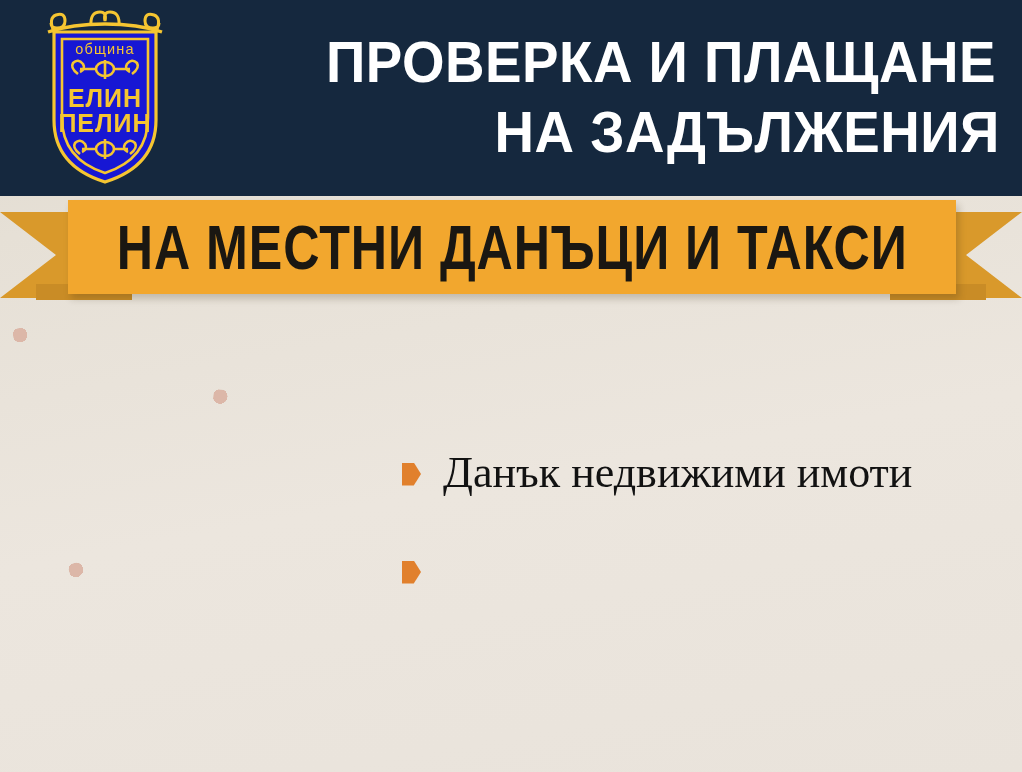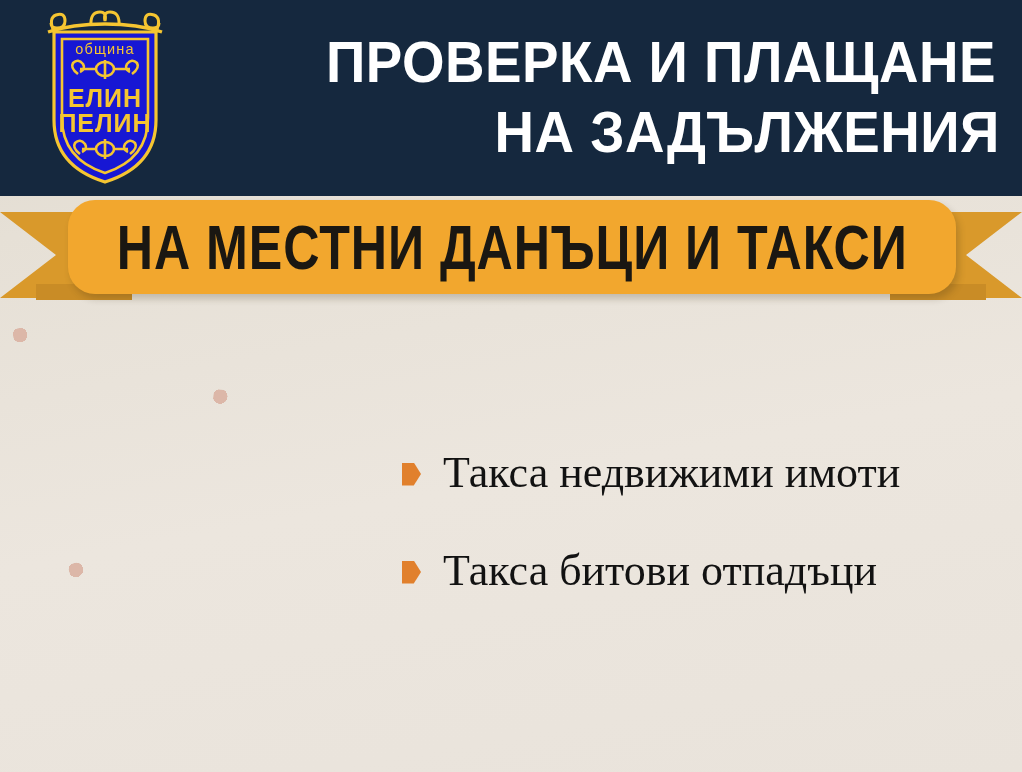--- a/index.html
+++ b/index.html
@@ -104,21 +104,20 @@
   #ribbon-band {
     position: absolute;
     left: 68px; top: 4px;
     width: 888px;
     height: 94px;
     background: #f2a72e;
     box-shadow: 3px 5px 7px rgba(60,45,20,0.22);
     display: flex;
     align-items: center;
     justify-content: center;
-    border-radius: 27px;
   }
   #ribbon-text {
     color: #1a1712;
     font-family: "Liberation Sans", sans-serif;
     font-weight: bold;
     font-size: 54px;
     letter-spacing: 1px;
     white-space: nowrap;
     transform: scaleX(0.93) scaleY(1.16);
   }
@@ -322,24 +321,23 @@
           <rect x="95" y="26" width="14" height="9" rx="3"></rect>
         </g>
       </svg>
     </div>
   </div>
 
   <div id="tax-list">
 
     <div class="tax-item">
       <span class="tax-bullet"></span>
-      <span class="tax-label">Такса недвижими имоти</span>
+      <span class="tax-label">Данък недвижими имоти</span>
     </div>
 
     <div class="tax-item">
       <span class="tax-bullet"></span>
-      <span class="tax-label">Такса битови отпадъци</span>
     </div>
 
 
   </div>
 
 </div>
 
 </body></html>

